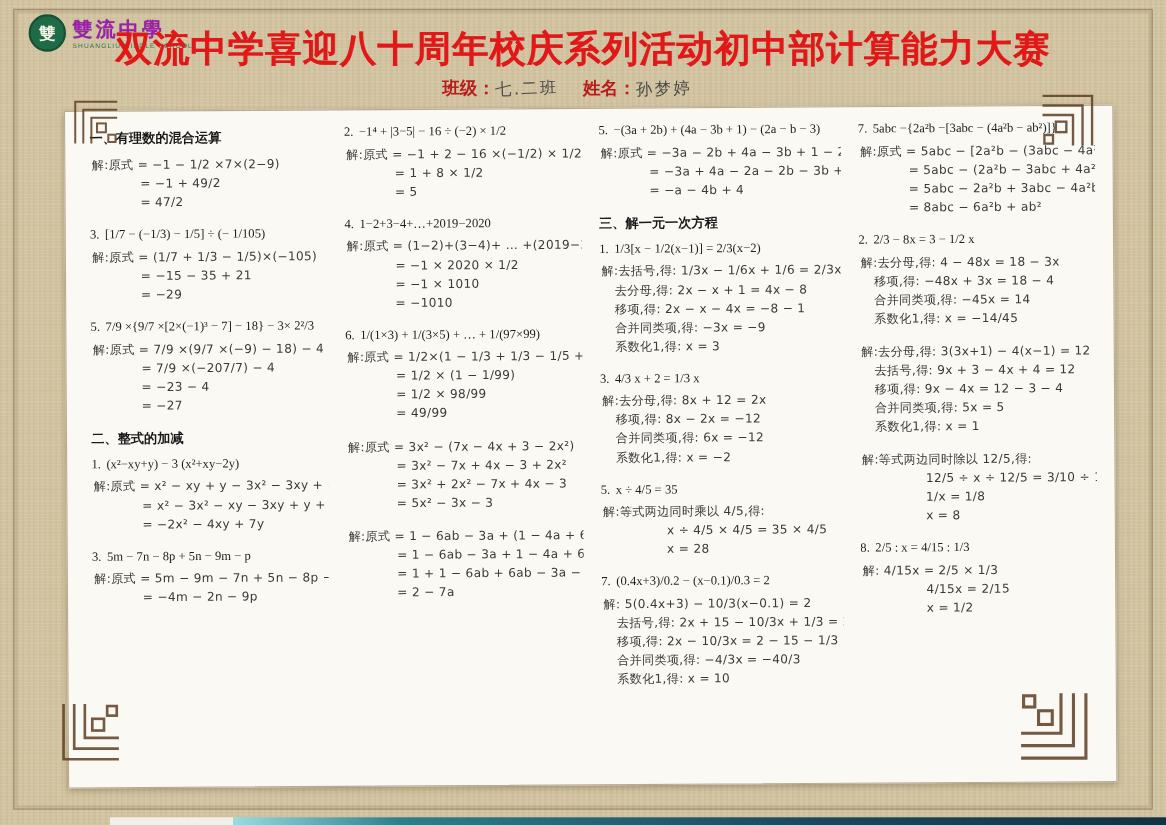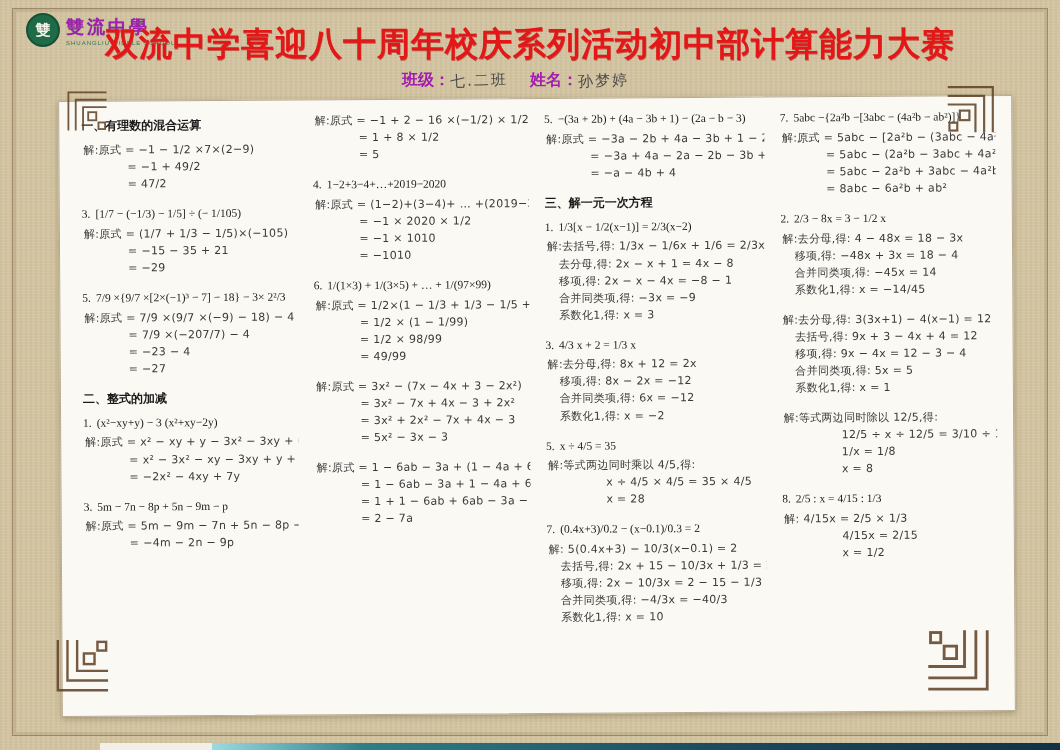--- a/index.html
+++ b/index.html
@@ -17,21 +17,21 @@
   .logo{position:absolute;left:26px;top:13px;display:flex;align-items:center;gap:6px;}
   .seal{width:30px;height:30px;border-radius:50%;background:#1f6b47;border:2px solid #155235;
     color:#f6f3e8;display:flex;align-items:center;justify-content:center;font-size:15px;font-weight:bold;}
   .logo-zh{color:#a21caf;font-weight:900;font-size:18px;letter-spacing:3px;
     font-family:"Liberation Serif",serif;text-shadow:0 0 1px rgba(31,107,71,.5);}
   .logo-en{color:#2c7351;font-size:6px;letter-spacing:1px;margin-top:1px;}
   .title{position:absolute;left:0;right:0;top:22px;text-align:center;
     color:#e31717;font-size:33px;font-weight:900;letter-spacing:1px;
     text-shadow:.5px .5px 0 rgba(180,20,20,.6);white-space:nowrap;}
   .idline{position:absolute;top:70px;left:0;right:0;text-align:center;font-size:16px;}
-  .lbl{font-weight:900;color:#a21caf;}
+  .lbl{font-weight:900;color:#b91c1c;}
   .name-lbl{}
   .hand-val{font-family:"DejaVu Sans",sans-serif;color:#4a4a4a;font-size:15px;
     display:inline-block;transform:rotate(-2deg);min-width:80px;text-align:left;letter-spacing:2px;}
   
   .fret{position:absolute;opacity:.85;z-index:3;}
   .fret svg{display:block;}
   .fret-tl{left:64px;top:88px;width:44px;height:44px;}
   .fret-tr{left:946px;top:82px;width:52px;height:52px;transform:rotate(90deg);}
   .fret-br{left:926px;top:628px;width:68px;height:68px;transform:rotate(180deg);}
   .fret-bl{left:52px;top:638px;width:58px;height:58px;transform:rotate(270deg);}
@@ -152,20 +152,21 @@
           <div class="sol-line eq">= −2x² − 4xy + 7y</div>
         </div>
         <div class="problem">
           <div class="p-head"><span class="p-num">3.</span>5m − 7n − 8p + 5n − 9m − p</div>
           <div class="sol-line lead">解:原式 = 5m − 9m − 7n + 5n − 8p − p</div>
           <div class="sol-line eq">= −4m − 2n − 9p</div>
         </div>
       </div>
       <div class="col">
         <div class="problem">
+          <div class="p-head"><span class="p-num">2.</span>−1⁴ + |3−5| − 16 ÷ (−2) × 1/2</div>
           <div class="sol-line lead">解:原式 = −1 + 2 − 16 ×(−1/2) × 1/2</div>
           <div class="sol-line eq">= 1 + 8 × 1/2</div>
           <div class="sol-line eq">= 5</div>
         </div>
         <div class="problem">
           <div class="p-head"><span class="p-num">4.</span>1−2+3−4+…+2019−2020</div>
           <div class="sol-line lead">解:原式 = (1−2)+(3−4)+ … +(2019−2020)</div>
           <div class="sol-line eq">= −1 × 2020 × 1/2</div>
           <div class="sol-line eq">= −1 × 1010</div>
           <div class="sol-line eq">= −1010</div>

